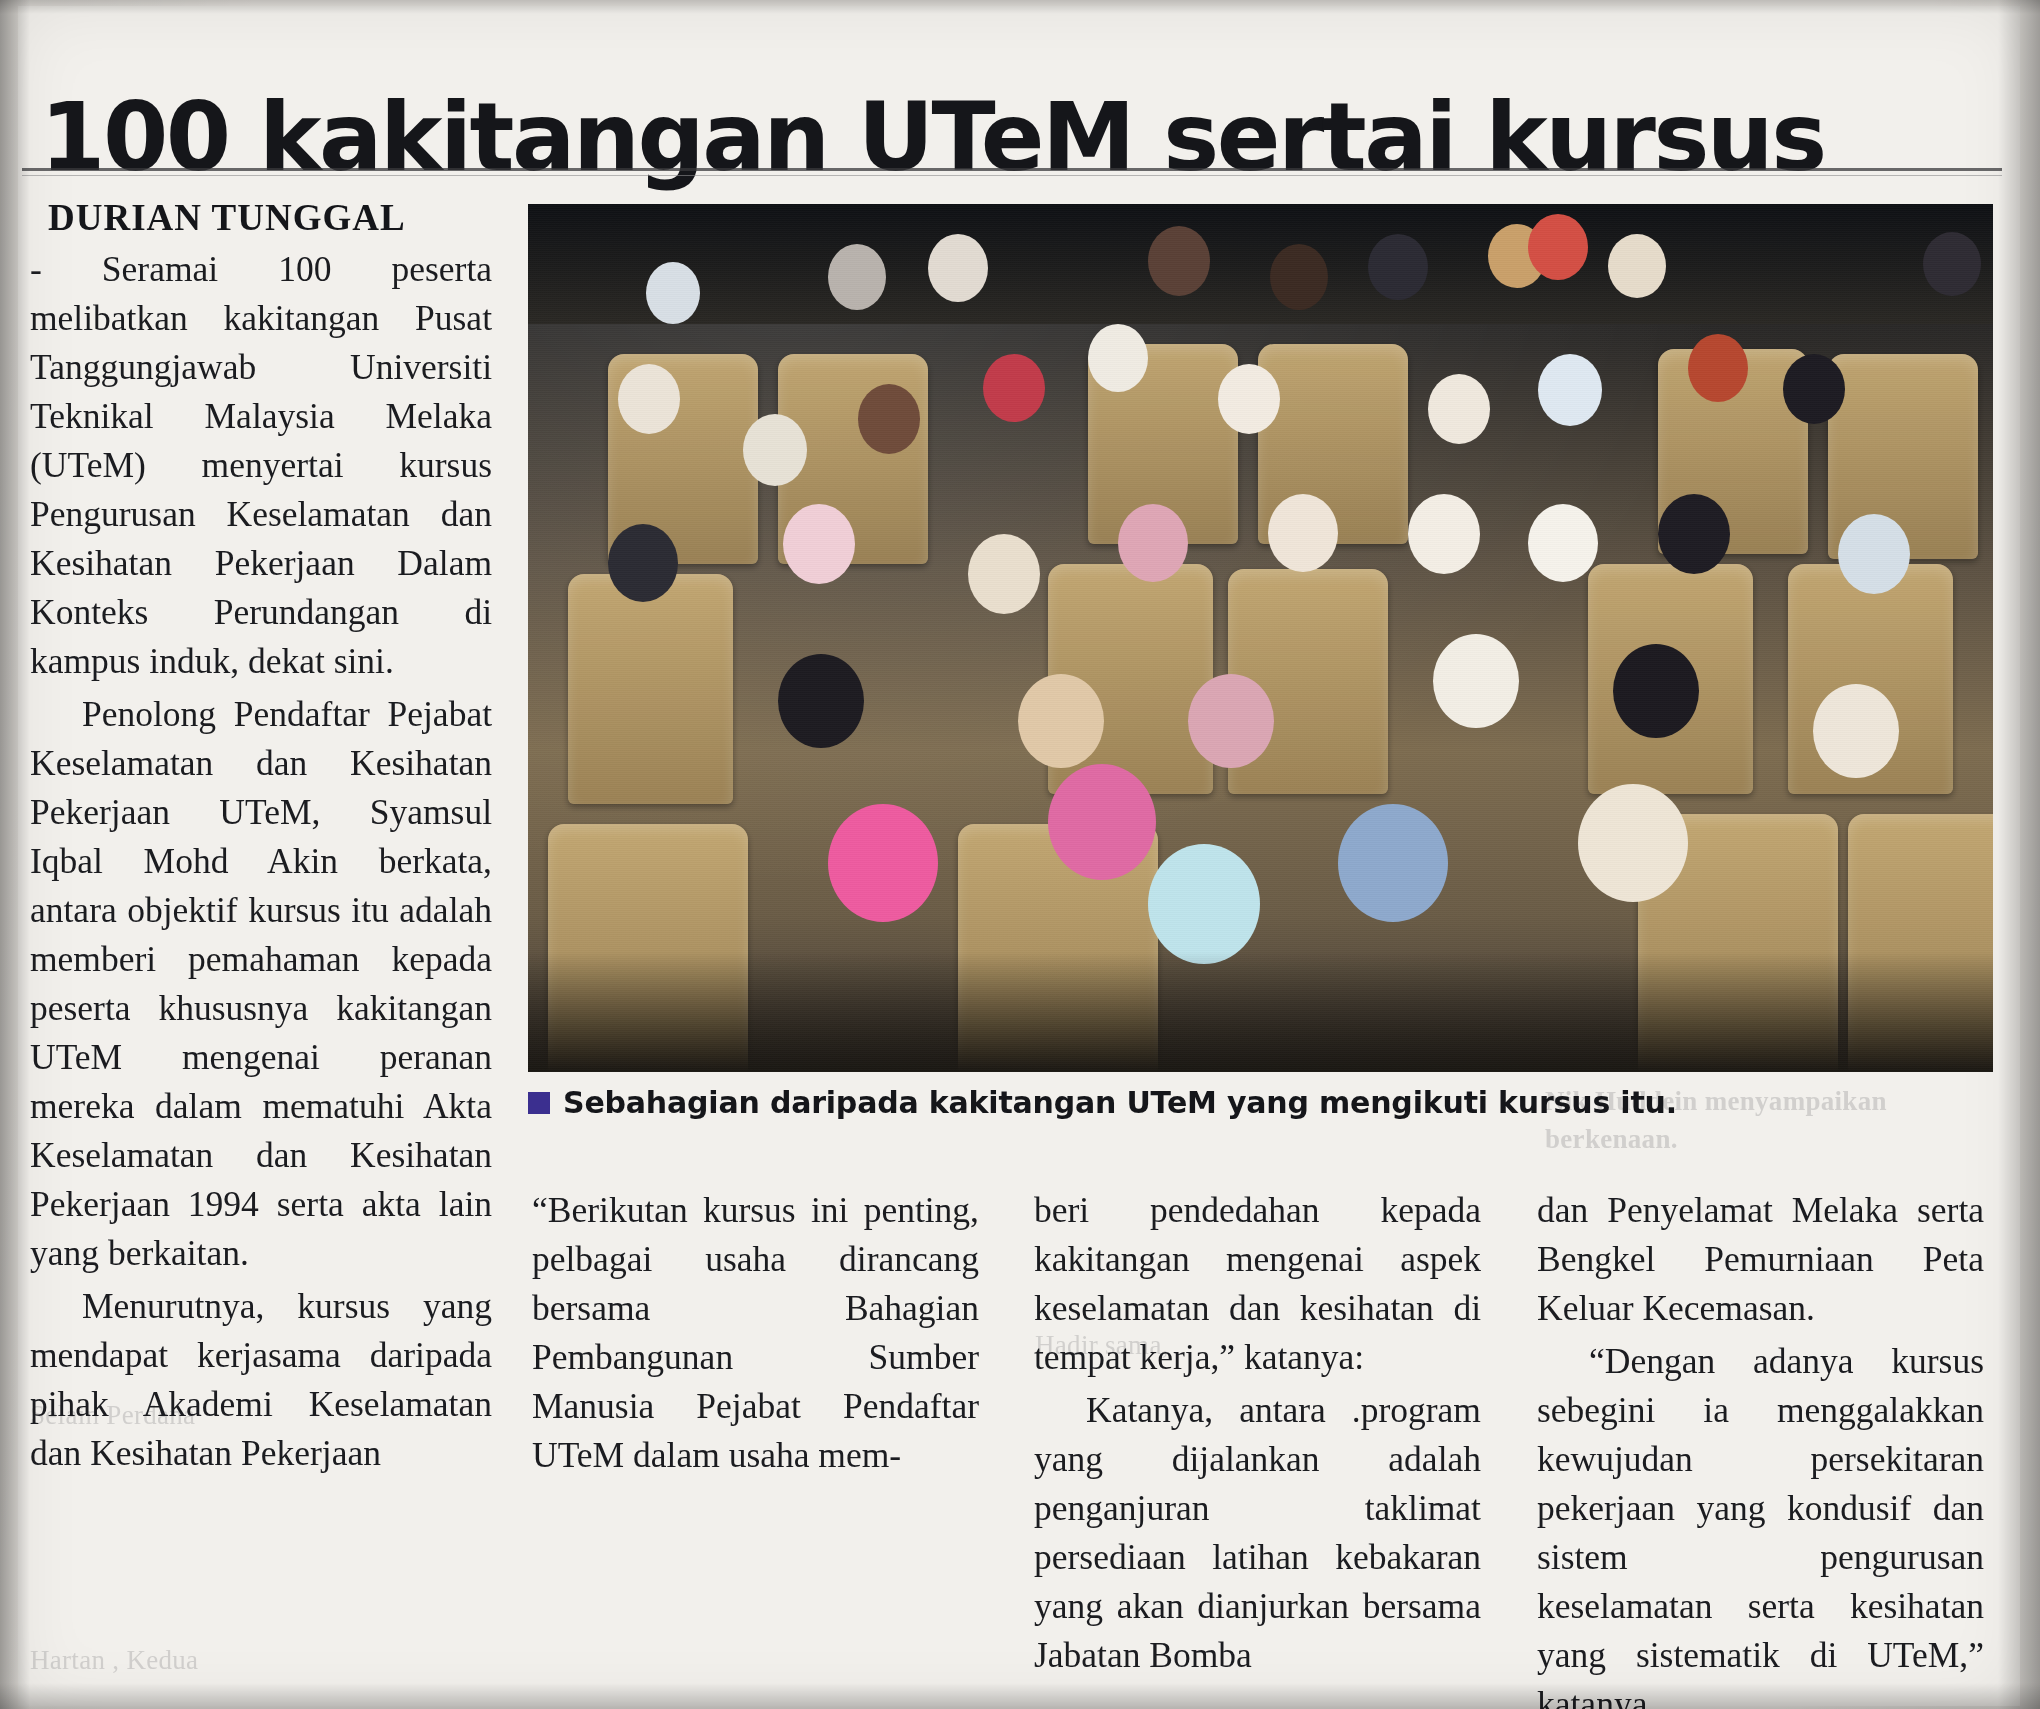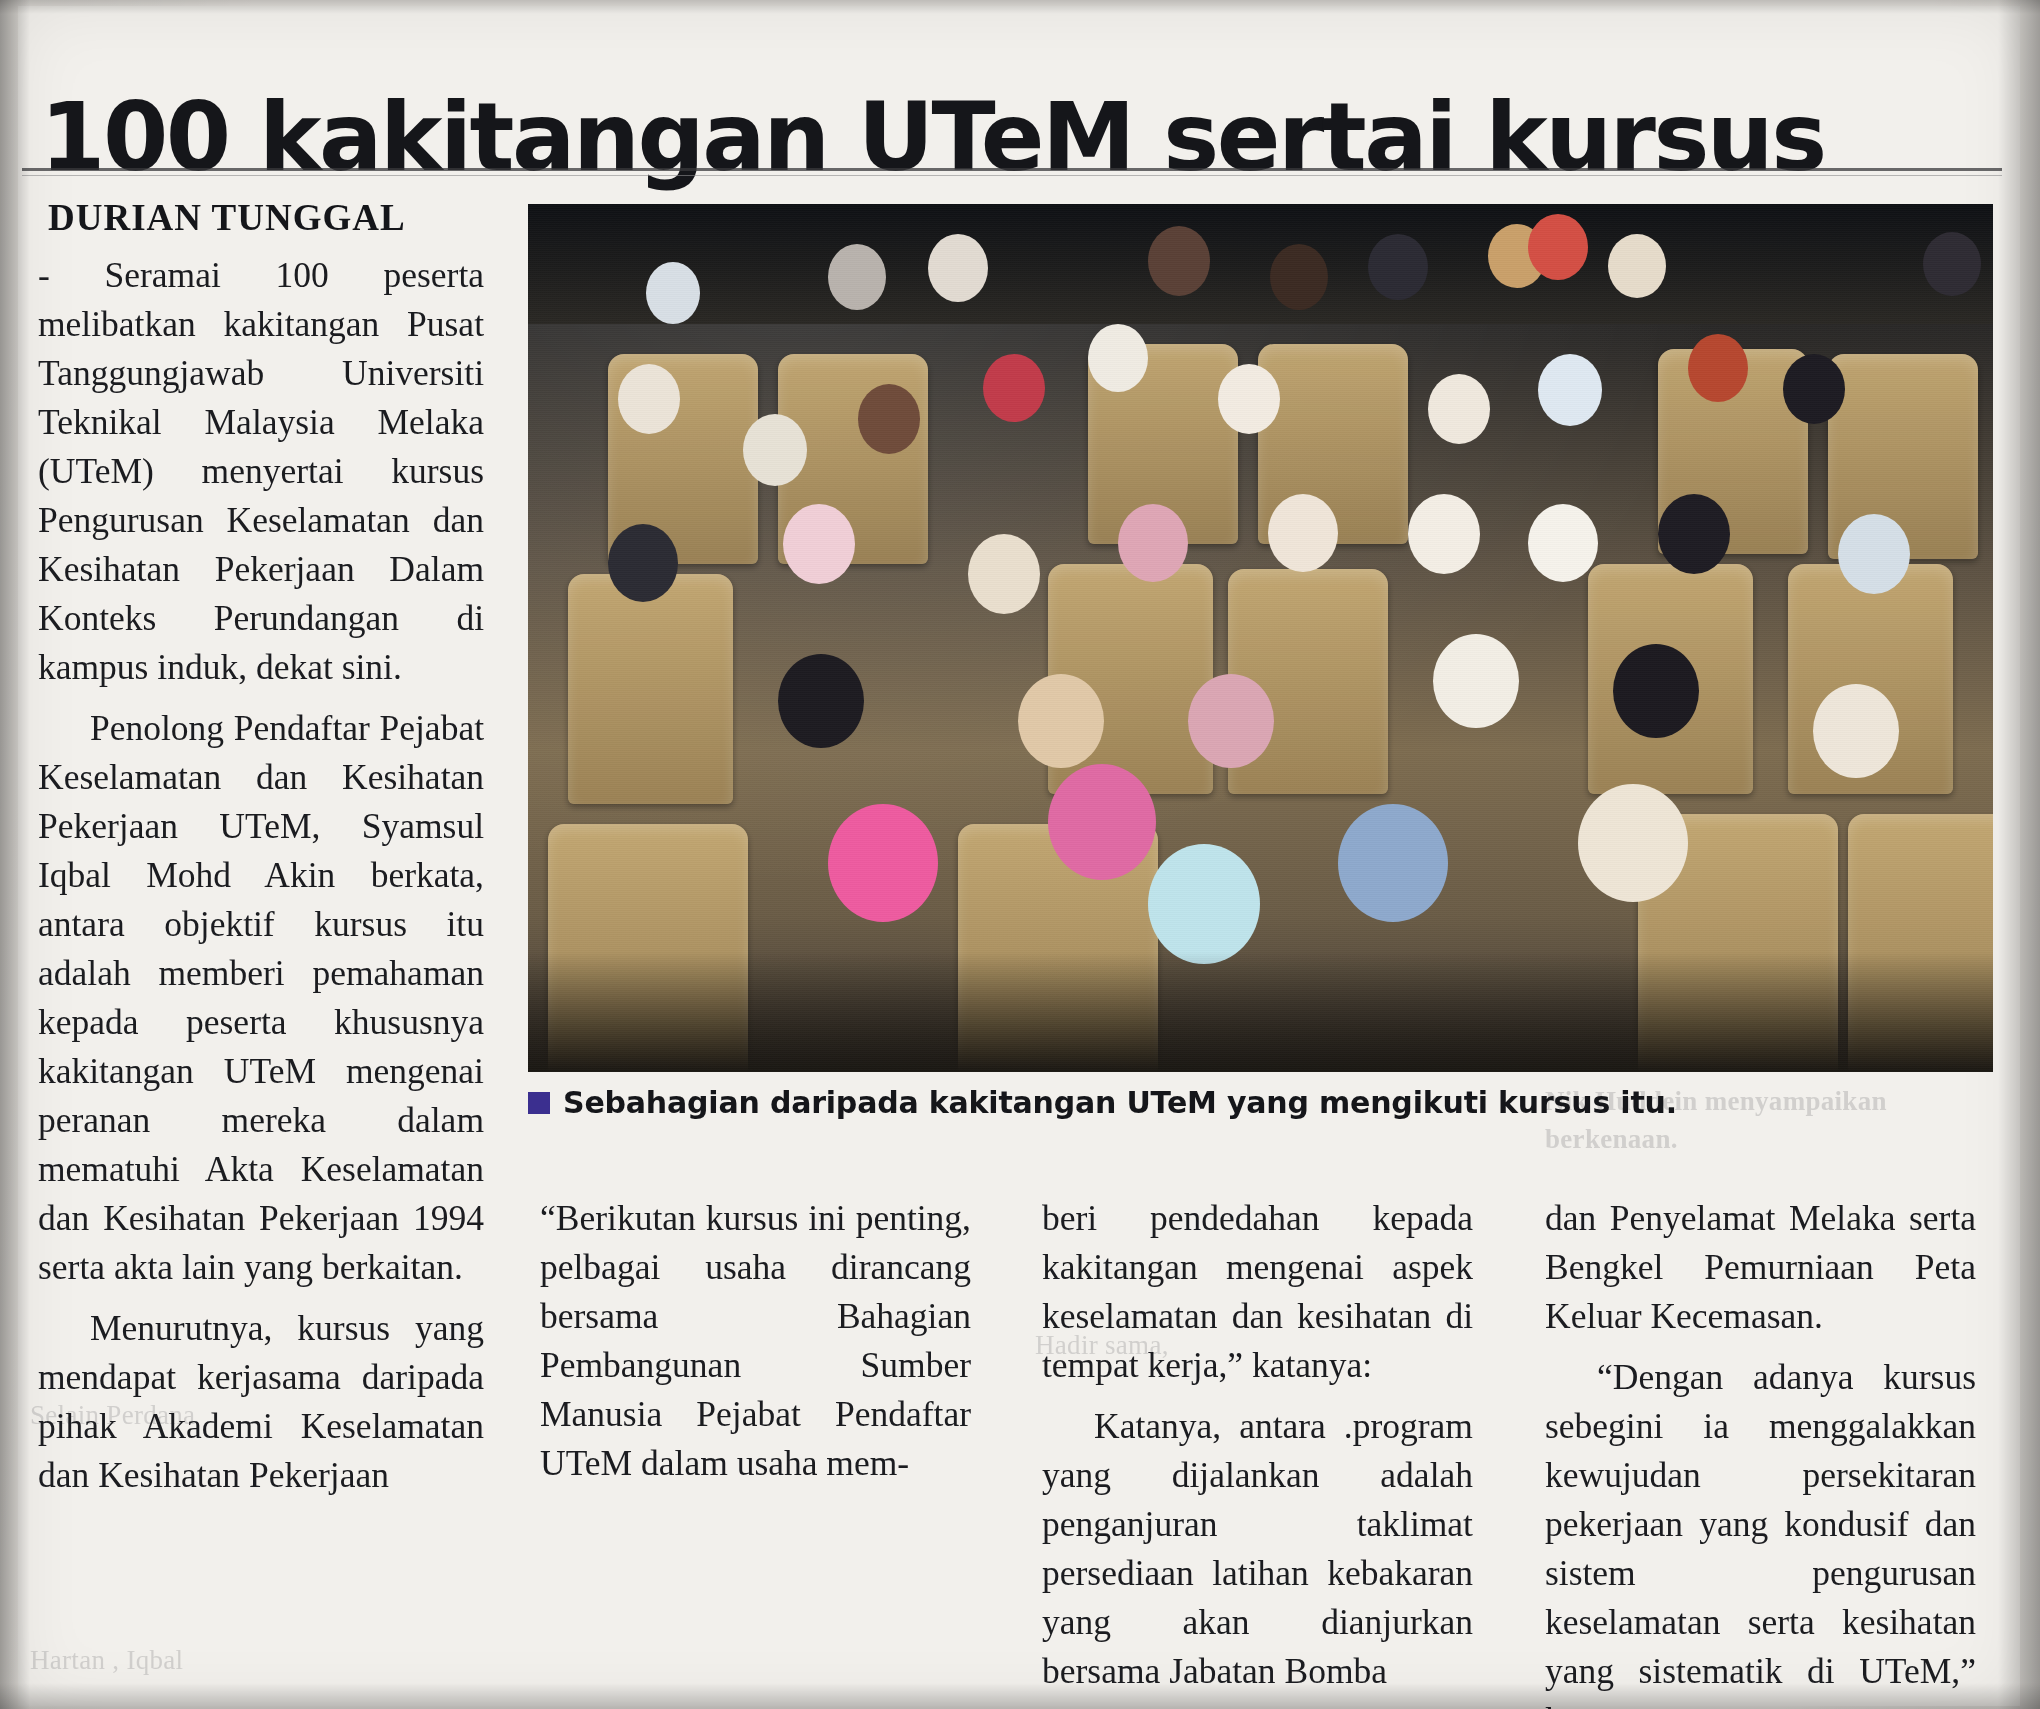--- a/index.html
+++ b/index.html
@@ -101,21 +101,21 @@
   }
   .body-text {
     font-family: "Liberation Serif", serif;
     font-size: 35.5px;
     line-height: 49px;
     color: #1b1c20;
     text-align: justify;
     text-justify: inter-word;
     hyphens: manual;
   }
-  .body-text p { margin: 12px; text-indent: 0; }
+  .body-text p { margin: 4px; text-indent: 0; }
   .body-text p + p { margin-top: 0px; text-indent: 52px; }
 
   
   #photo-wrap {
     position: absolute;
     left: 528px;
     top: 204px;
     width: 1465px;
     height: 868px;
     background: #20242c;
@@ -208,21 +208,21 @@
 </head>
 <body>
 
 <div id="page">
   <div id="sheet"></div>
 
   <div class="ghost b" style="left:1545px; top:1086px;">Nik Huddein menyampaikan</div>
   <div class="ghost b" style="left:1545px; top:1124px;">berkenaan.</div>
   <div class="ghost" style="left:1035px; top:1330px;">Hadir sama,</div>
   <div class="ghost" style="left:30px; top:1400px;">Selain Perdana</div>
-  <div class="ghost" style="left:30px; top:1645px;">Hartan , Iqbal</div>
+  <div class="ghost" style="left:30px; top:1645px;">Hartan , Kedua</div>
 
   <h1 id="headline">100 kakitangan UTeM sertai kursus</h1>
   <div id="rule"></div>
   <div id="rule2"></div>
 
   <div id="lead-col">
     <div id="dateline">DURIAN   TUNGGAL</div>
     <div class="body-text">
       <p>- Seramai 100 peserta melibatkan kakitangan Pusat Tanggungjawab Universiti Teknikal Malaysia Melaka (UTeM) menyertai kursus Pengurusan Keselamatan dan Kesihatan Pekerjaan Dalam Konteks Perundangan di kampus induk, dekat sini.</p>
       <p>Penolong Pendaftar Pejabat Keselamatan dan Kesihatan Pekerjaan UTeM, Syamsul Iqbal Mohd Akin berkata, antara objektif kursus itu adalah memberi pemahaman kepada peserta khususnya kakitangan UTeM mengenai peranan mereka dalam mematuhi Akta Keselamatan dan Kesihatan Pekerjaan 1994 serta akta lain yang berkaitan.</p>

